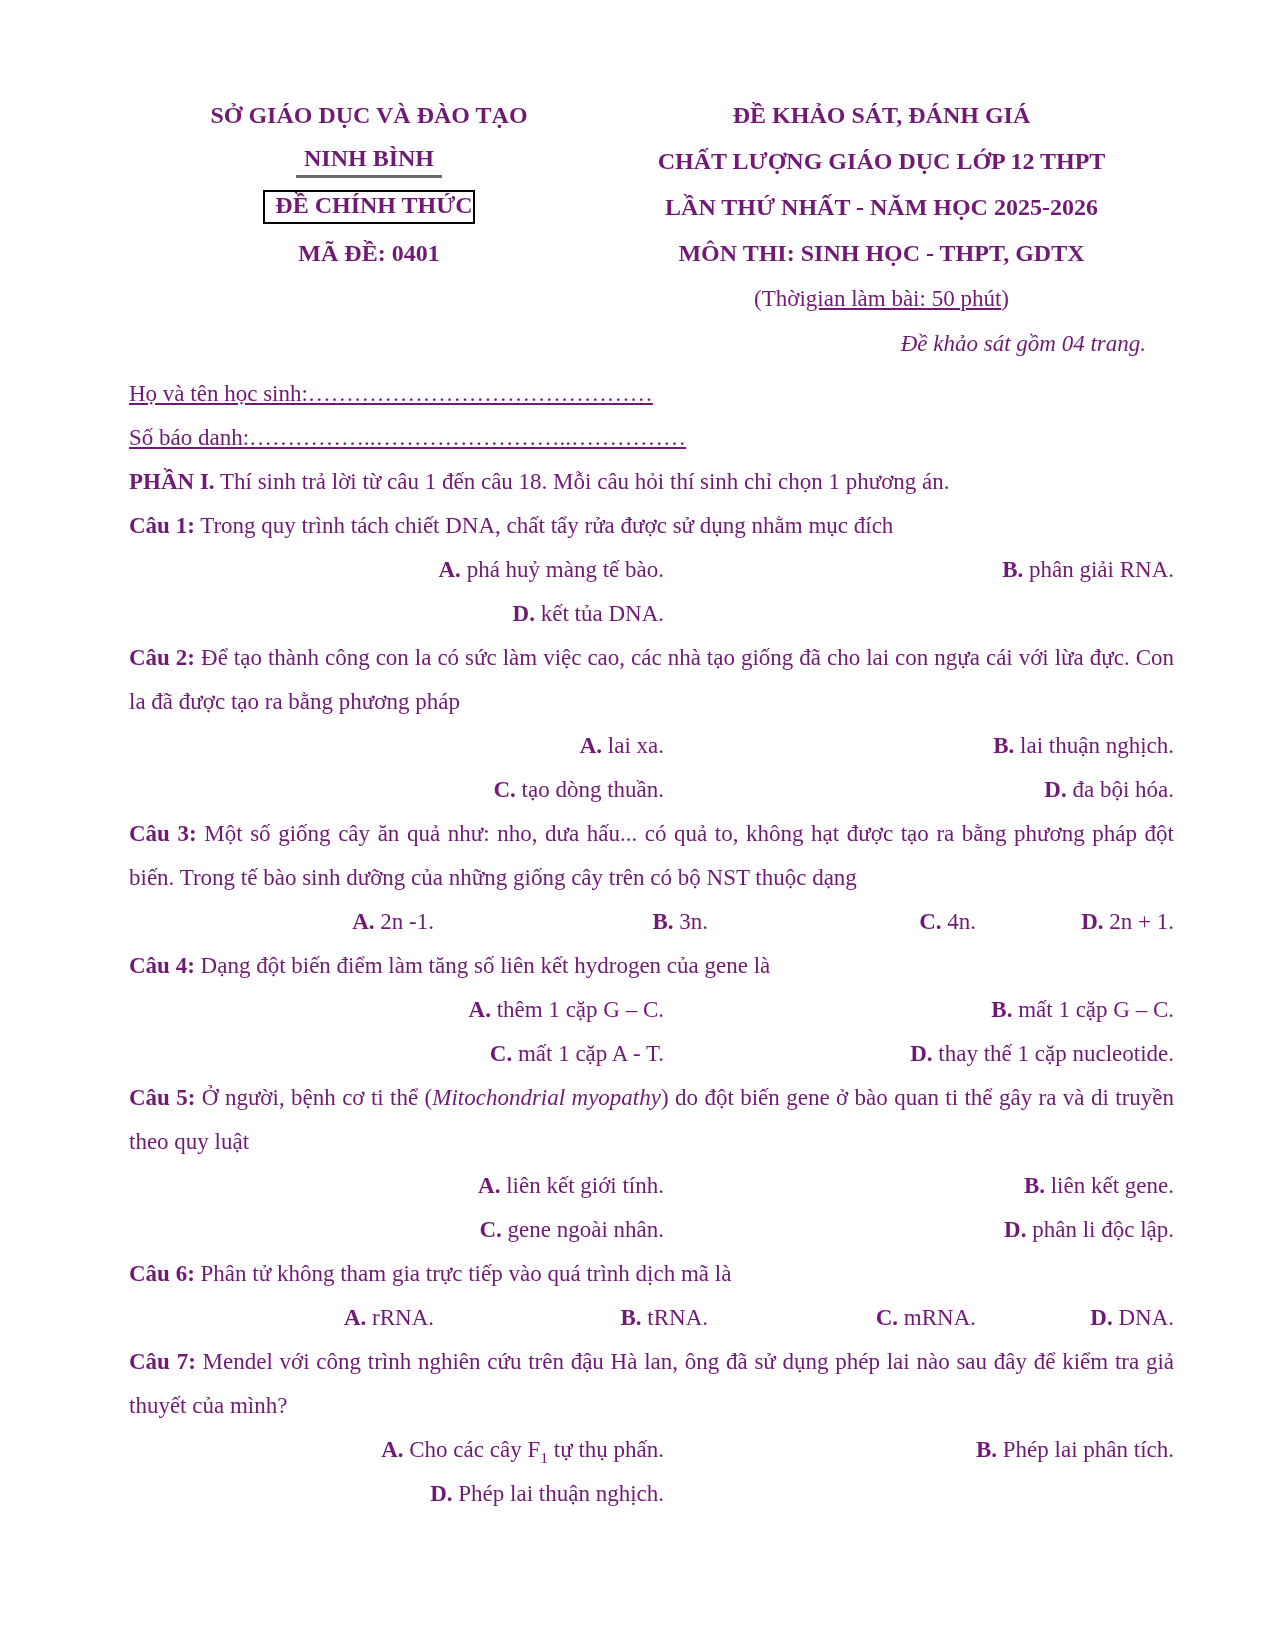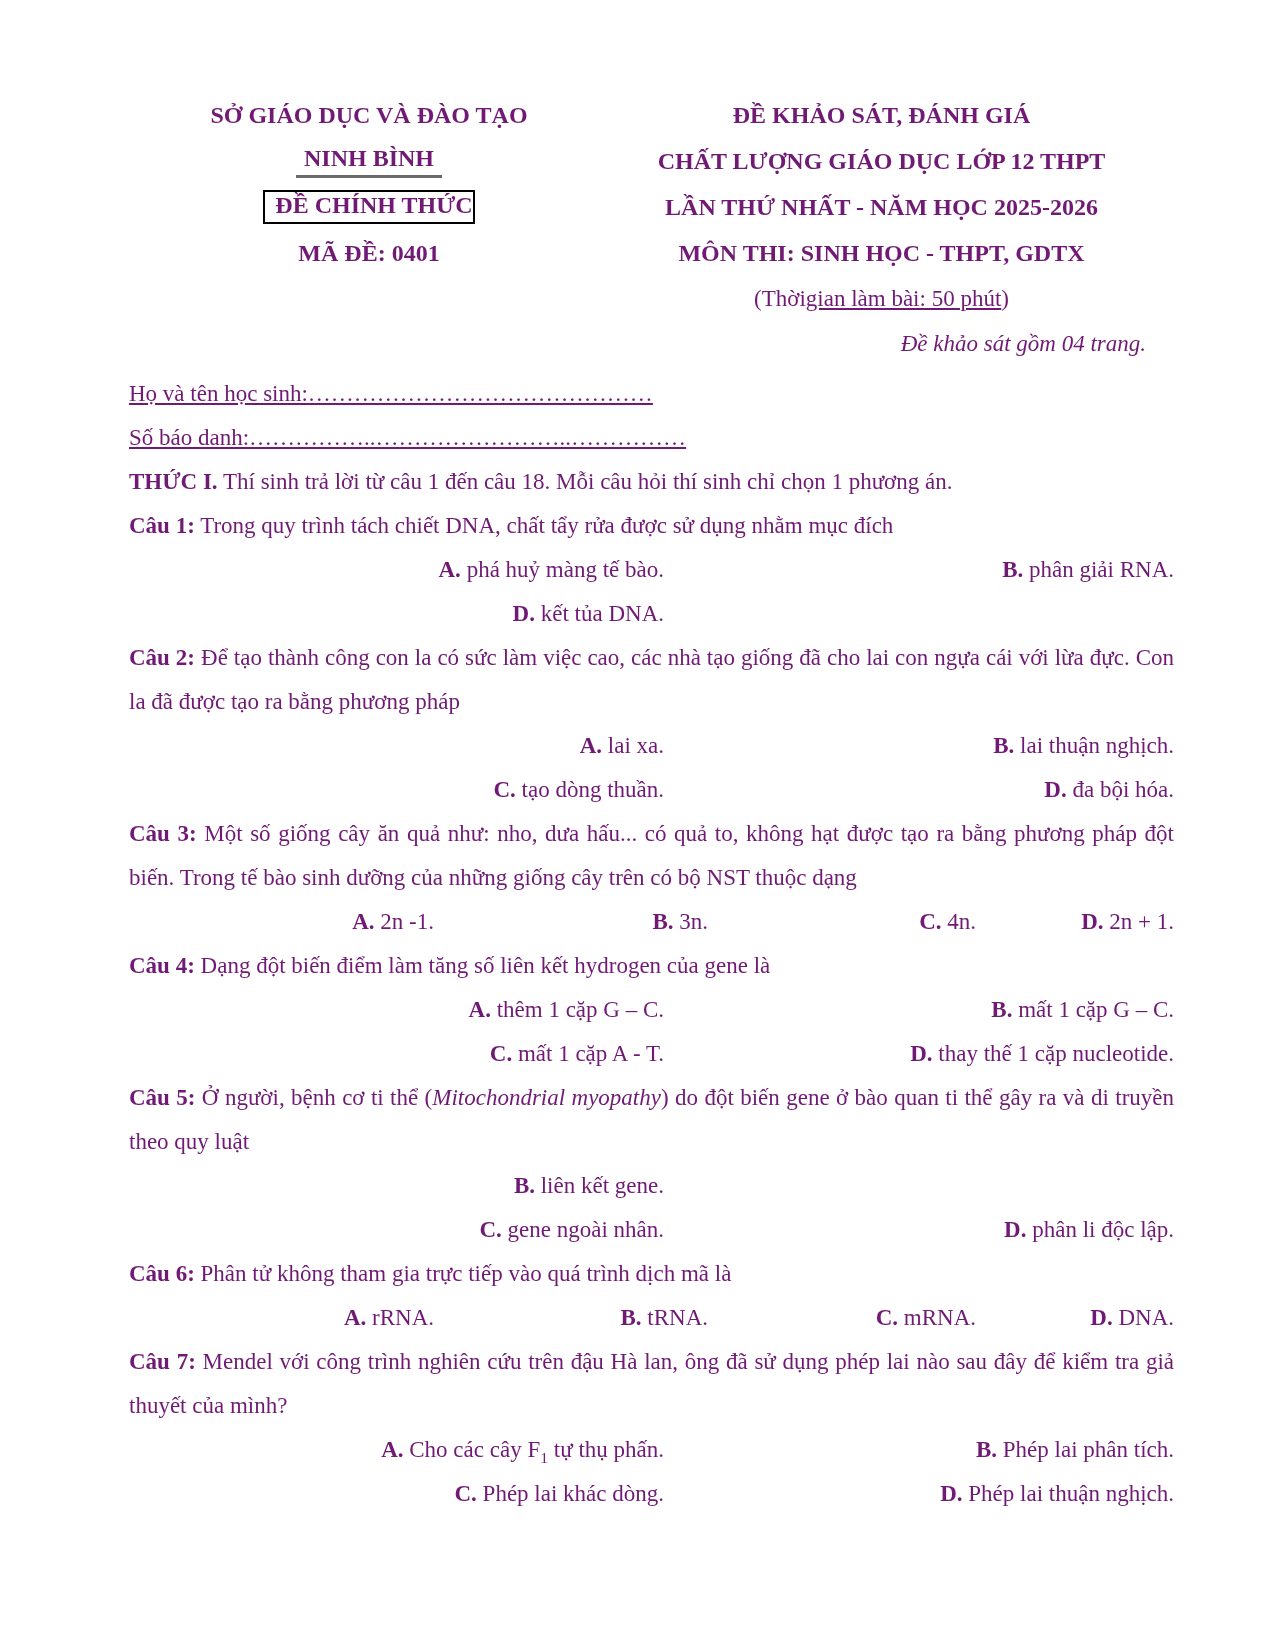--- a/index.html
+++ b/index.html
@@ -80,21 +80,21 @@
           <span class="pages-note">Đề khảo sát gồm 04 trang.</span>
         </div>
     </div>
   </div>
 
   <div class="bodytext">
 
     <div class="line">Họ và tên học sinh:………………………………………</div>
     <div class="line">Số báo danh:……………..……………………..……………</div>
 
-    <div class="stem"><span class="b">THỨC I.</span><span> Thí sinh trả lời từ câu 1 đến câu 18. Mỗi câu hỏi thí sinh chỉ chọn 1 phương án.</span></div>
+    <div class="stem"><span class="b">PHẦN I.</span><span> Thí sinh trả lời từ câu 1 đến câu 18. Mỗi câu hỏi thí sinh chỉ chọn 1 phương án.</span></div>
 
     <div>
       <div class="stem"><span class="b">Câu 1:</span><span> Trong quy trình tách chiết DNA, chất tẩy rửa được sử dụng nhằm mục đích</span></div>
       <div class="opts">
         <div class="opt-row cols2">
           <div class="opt"><span class="b">A.</span><span> phá huỷ màng tế bào.</span></div>
           <div class="opt"><span class="b">B.</span><span> phân giải RNA.</span></div>
         </div>
         <div class="opt-row cols2">
           <div class="opt"><span class="b">D.</span><span> kết tủa DNA.</span></div>
@@ -139,20 +139,21 @@
           <div class="opt"><span class="b">C.</span><span> mất 1 cặp A - T.</span></div>
           <div class="opt"><span class="b">D.</span><span> thay thế 1 cặp nucleotide.</span></div>
         </div>
       </div>
     </div>
 
     <div>
       <div class="stem"><span class="b">Câu 5:</span><span> Ở người, bệnh cơ ti thể (</span><span class="it">Mitochondrial myopathy</span><span>) do đột biến gene ở bào quan ti thể gây ra và di truyền theo quy luật</span></div>
       <div class="opts">
         <div class="opt-row cols2">
+          <div class="opt"><span class="b">A.</span><span> liên kết giới tính.</span></div>
           <div class="opt"><span class="b">B.</span><span> liên kết gene.</span></div>
         </div>
         <div class="opt-row cols2">
           <div class="opt"><span class="b">C.</span><span> gene ngoài nhân.</span></div>
           <div class="opt"><span class="b">D.</span><span> phân li độc lập.</span></div>
         </div>
       </div>
     </div>
 
     <div>
@@ -168,20 +169,19 @@
     </div>
 
     <div>
       <div class="stem"><span class="b">Câu 7:</span><span> Mendel với công trình nghiên cứu trên đậu Hà lan, ông đã sử dụng phép lai nào sau đây để kiểm tra giả thuyết của mình?</span></div>
       <div class="opts">
         <div class="opt-row cols2">
           <div class="opt"><span class="b">A.</span><span> Cho các cây F</span><sub>1</sub><span> tự thụ phấn.</span></div>
           <div class="opt"><span class="b">B.</span><span> Phép lai phân tích.</span></div>
         </div>
         <div class="opt-row cols2">
-          <div class="opt"><span class="b">C.</span><span> Phép lai khác dòng.</span></div>
           <div class="opt"><span class="b">D.</span><span> Phép lai thuận nghịch.</span></div>
         </div>
       </div>
     </div>
 
   </div>
 </div>
 
 </body></html>

